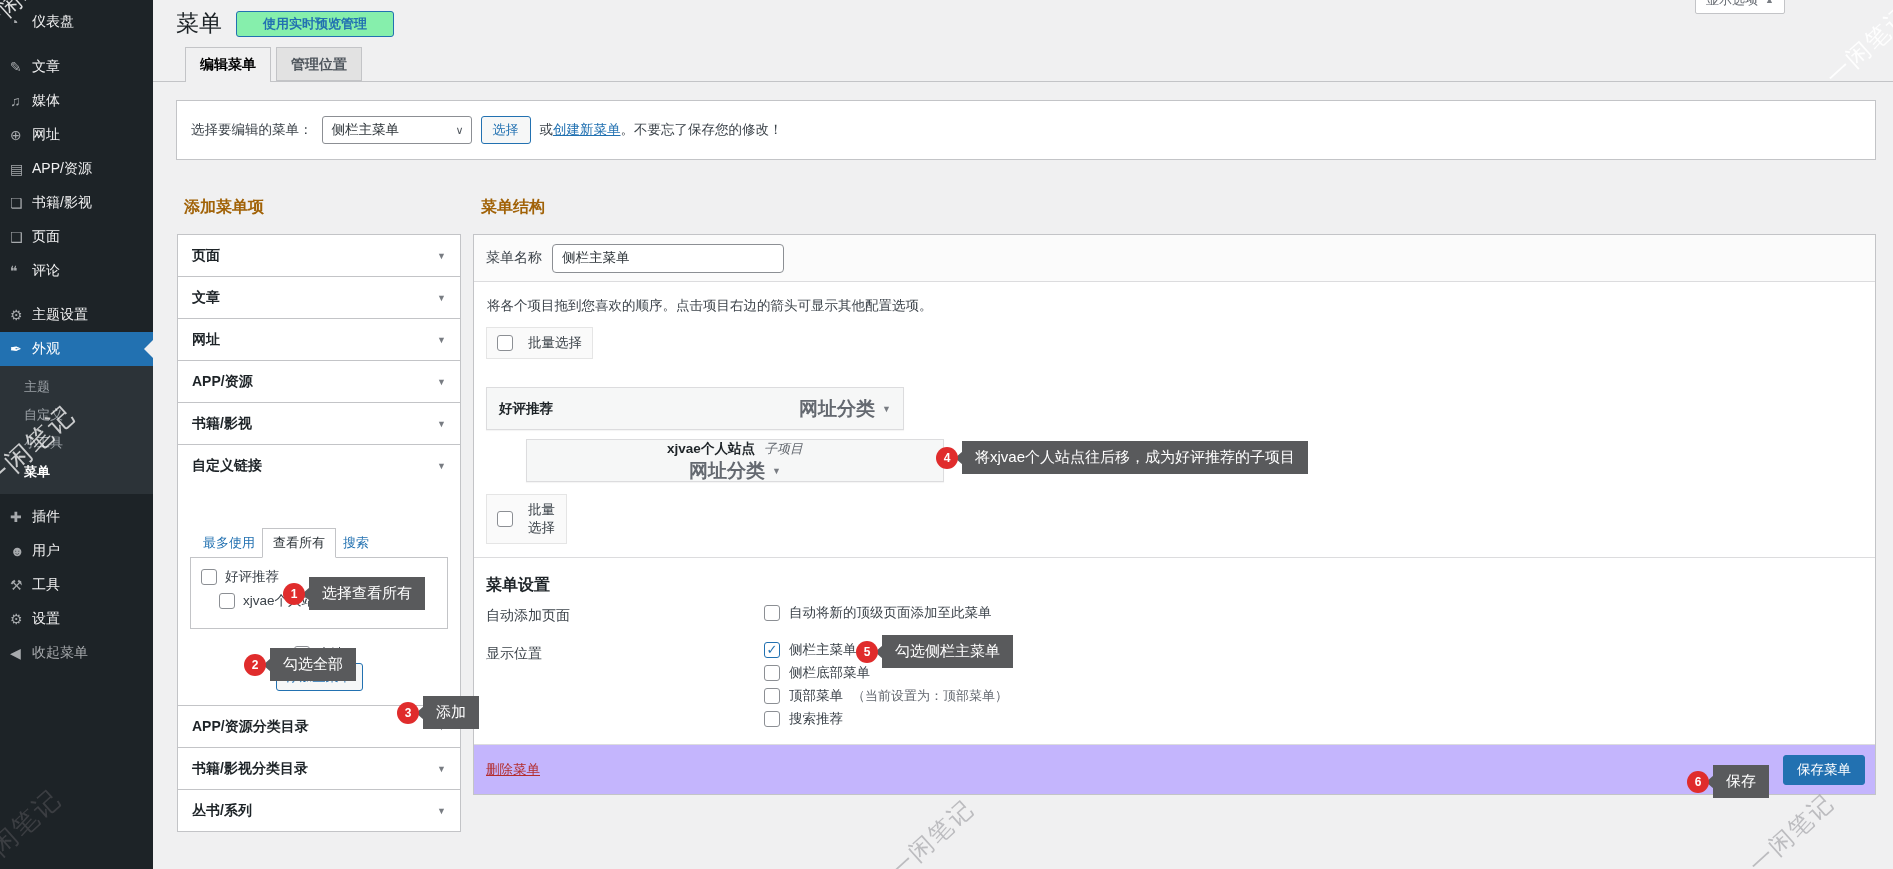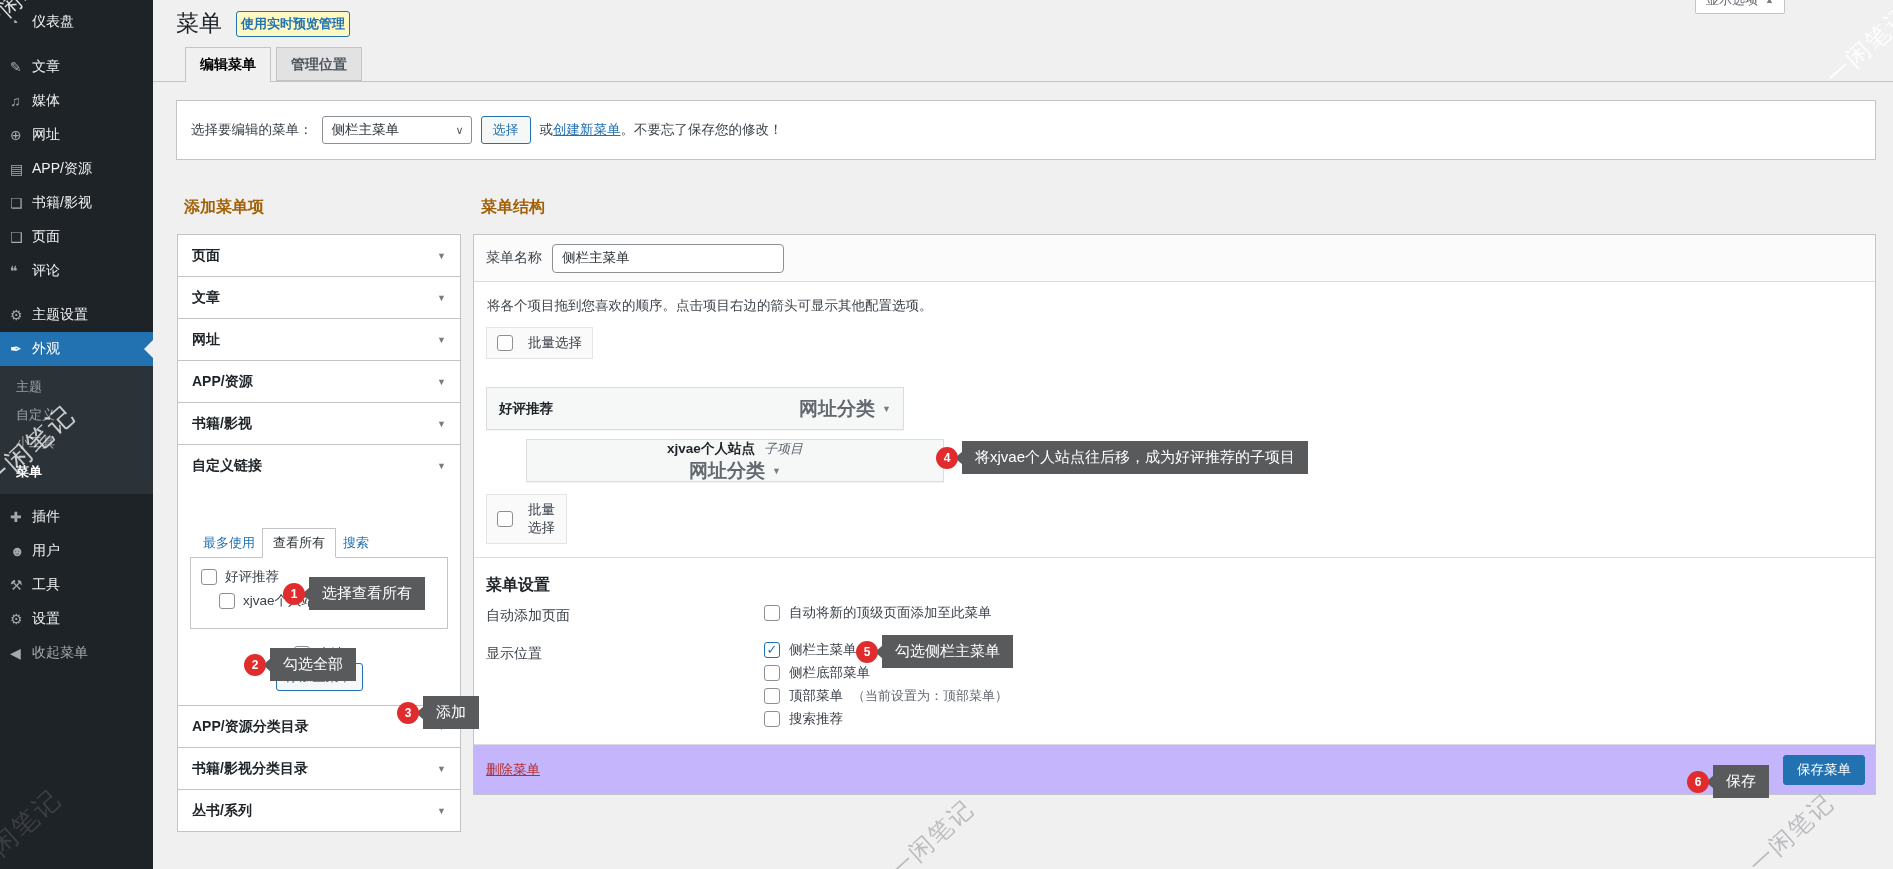--- a/index.html
+++ b/index.html
@@ -9,28 +9,28 @@
   
   #sidebar { position:absolute; left:0; top:0; width:153px; height:869px; background:#1d2327; z-index:5; }
   .sb-spacer5{height:5px;} .sb-spacer11{height:11px;} .sb-spacer10{height:10px;} .sb-spacer6{height:6px;}
   .sb-item { height:34px; display:flex; align-items:center; padding-left:10px; cursor:pointer; color:#f0f0f1; font-size:14px; position:relative; }
   .sb-ico { width:22px; color:#a7aaad; font-size:14px; flex:0 0 22px; text-align:left; }
   .sb-item.active { background:#2271b1; color:#fff; }
   .sb-item.active .sb-ico { color:#fff; }
   .sb-arrow { position:absolute; right:0; top:50%; margin-top:-9px; width:0; height:0;
     border-top:9px solid transparent; border-bottom:9px solid transparent; border-right:9px solid #f0f0f1; }
   .sb-sub { background:#2c3338; padding:7px 0; }
-  .sb-sub-item { height:28px; line-height:28px; padding-left:16px; font-size:13px; color:#9ca2a7; cursor:pointer; }
+  .sb-sub-item { height:28px; line-height:28px; padding-left:24px; font-size:13px; color:#9ca2a7; cursor:pointer; }
   .sb-sub-item.current { color:#fff; font-weight:bold; height:30px; line-height:30px; }
   .sb-item.dim, .sb-item.dim .sb-ico { color:#a7aaad; }
 
   
   .page-title { position:absolute; left:176px; top:8px; font-size:23px; font-weight:400; color:#1d2327; }
-  .live-preview-btn { position:absolute; left:236px; top:11px; height:26px; line-height:24px; padding:0 4px;
-    background:#fef9c3; border:1px solid #2271b1; border-radius:3px; color:#2271b1; font-size:13px; font-weight:600; cursor:pointer; }
+  .live-preview-btn { position:absolute; left:236px; top:11px; height:26px; line-height:24px; padding:0 26px;
+    background:#86efac; border:1px solid #2271b1; border-radius:3px; color:#2271b1; font-size:13px; font-weight:600; cursor:pointer; }
   .screen-options { position:absolute; left:1695px; top:-15px; height:29px; padding:0 10px; display:flex; align-items:center; gap:7px;
     background:#fff; border:1px solid #c3c4c7; border-radius:2px; color:#646970; font-size:13px; cursor:pointer; z-index:6; }
   .screen-options .so-chevron { font-size:9px; color:#787c82; }
   .tabs-line { position:absolute; left:153px; right:0; top:81px; border-top:1px solid #c3c4c7; }
   .tabs { position:absolute; left:185px; top:47px; display:flex; z-index:2; }
   .tab { height:34px; line-height:32px; padding:0 14px; font-size:14px; border:1px solid #c3c4c7; cursor:pointer; }
   .tab.active { height:35px; background:#f0f0f1; border-bottom:none; font-weight:bold; color:#000; }
   .tab.inactive { background:#e2e2e2; color:#50575e; margin-left:5px; font-weight:600; }
 
   

